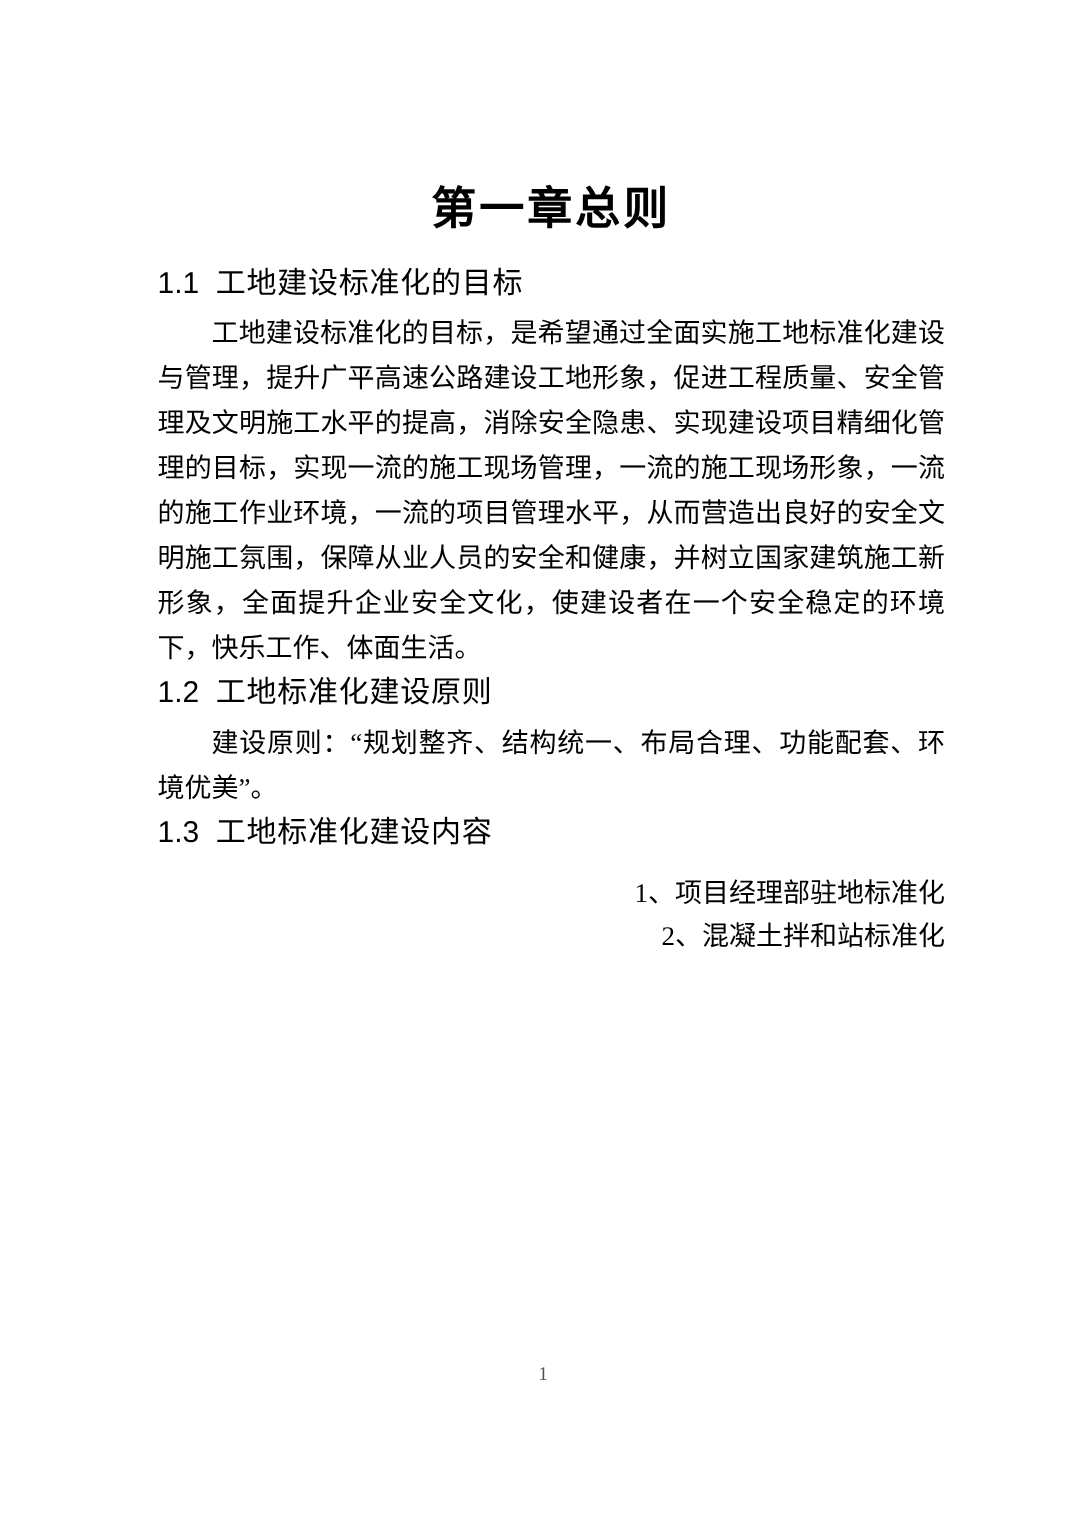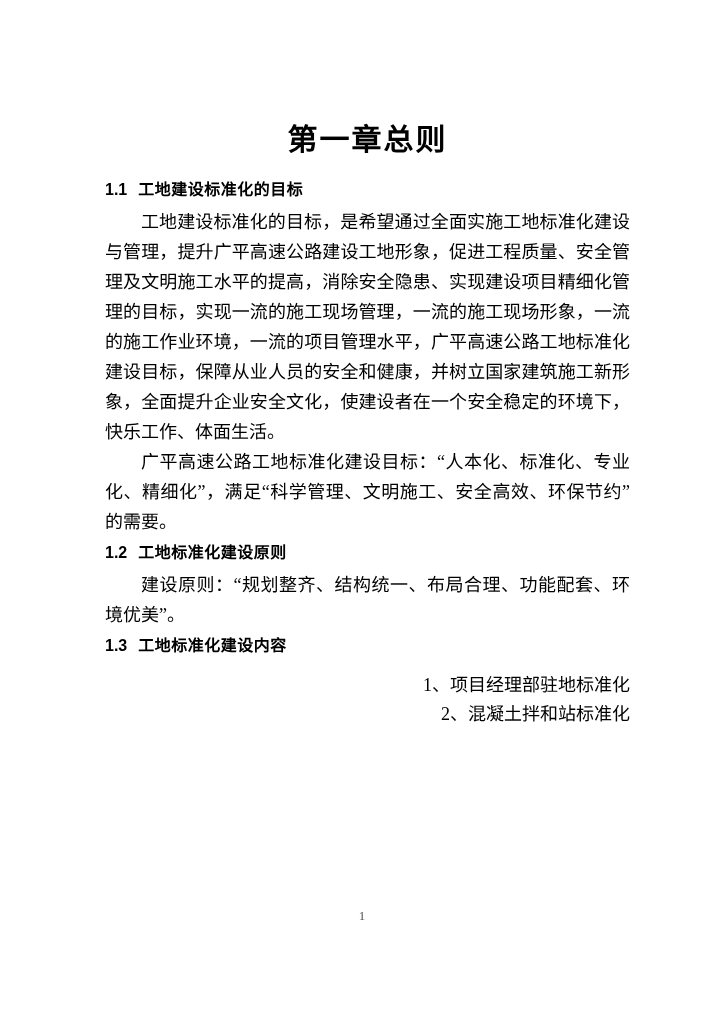--- a/index.html
+++ b/index.html
@@ -22,23 +22,23 @@
     margin: 0 0 14px 0;
     font-size: 30px;
     line-height: 44px;
     font-weight: bold;
     text-align: center;
     letter-spacing: 2px;
     font-family: "Liberation Serif", "DejaVu Serif", serif;
   }
   .sec-heading {
     margin: 2px 0 4px 0;
-    font-size: 16px;
+    font-size: 20px;
     line-height: 27px;
-    font-weight: bold;
+    font-weight: normal;
     font-family: "Liberation Sans", "DejaVu Sans", sans-serif;
     letter-spacing: 0.5px;
   }
   .sec-heading .sec-num {
     display: inline-block;
     margin-right: 11px;
     letter-spacing: 0;
   }
   .body-para {
     margin: 0 0 0 0;
@@ -76,22 +76,21 @@
 <body>
 
 <div class="page">
 
   <h1 class="doc-title">第一章总则</h1>
 
   <section class="sec-11">
     <h2 class="sec-heading">
       <span class="sec-num">1.1</span><span>工地建设标准化的目标</span>
     </h2>
-    <p class="body-para indent">工地建设标准化的目标，是希望通过全面实施工地标准化建设与管理，提升广平高速公路建设工地形象，促进工程质量、安全管理及文明施工水平的提高，消除安全隐患、实现建设项目精细化管理的目标，实现一流的施工现场管理，一流的施工现场形象，一流的施工作业环境，一流的项目管理水平，广平高速公路工地标准化建设目标，保障从业人员的安全和健康，并树立国家建筑施工新形象，全面提升企业安全文化，使建设者在一个安全稳定的环境下，快乐工作、体面生活。</p>
-    <p class="body-para indent">广平高速公路工地标准化建设目标：“人本化、标准化、专业化、精细化”，满足“科学管理、文明施工、安全高效、环保节约”的需要。</p>
+    <p class="body-para indent">工地建设标准化的目标，是希望通过全面实施工地标准化建设与管理，提升广平高速公路建设工地形象，促进工程质量、安全管理及文明施工水平的提高，消除安全隐患、实现建设项目精细化管理的目标，实现一流的施工现场管理，一流的施工现场形象，一流的施工作业环境，一流的项目管理水平，从而营造出良好的安全文明施工氛围，保障从业人员的安全和健康，并树立国家建筑施工新形象，全面提升企业安全文化，使建设者在一个安全稳定的环境下，快乐工作、体面生活。</p>
   </section>
 
   <section class="sec-12">
     <h2 class="sec-heading">
       <span class="sec-num">1.2</span><span>工地标准化建设原则</span>
     </h2>
     <p class="body-para indent">建设原则：“规划整齐、结构统一、布局合理、功能配套、环境优美”。</p>
   </section>
 
   <section class="sec-13">

